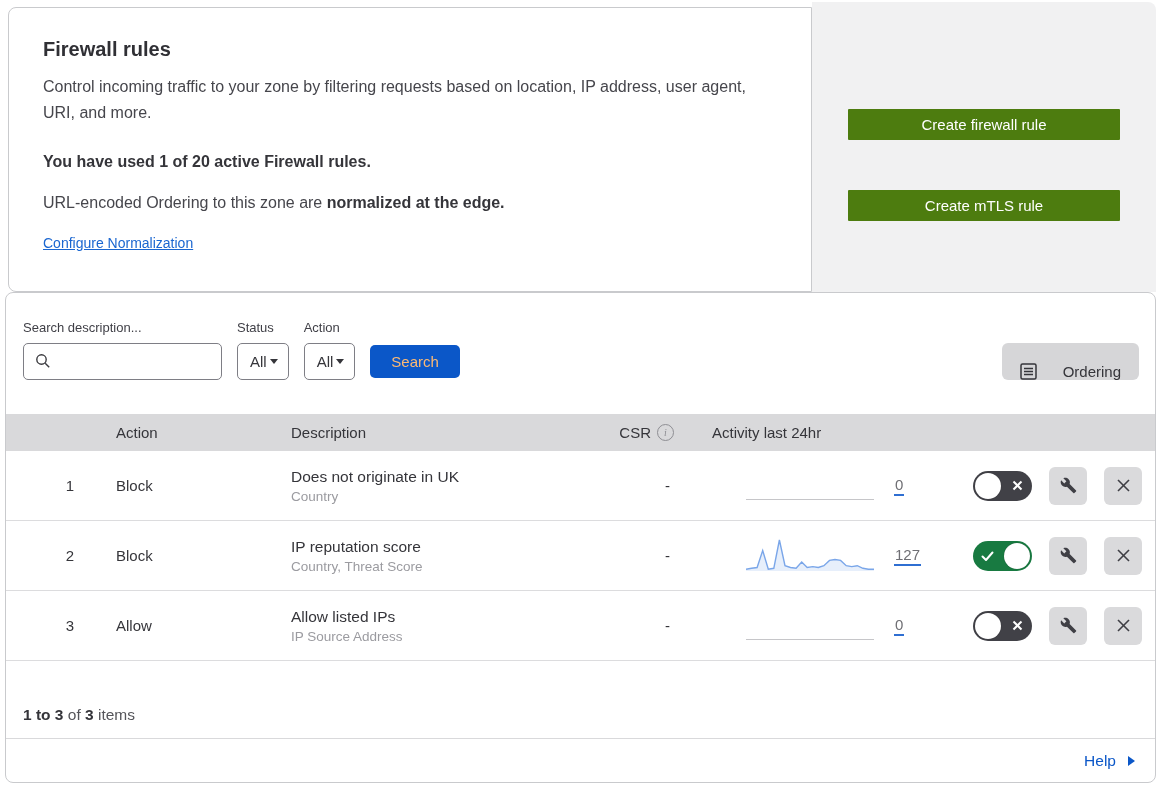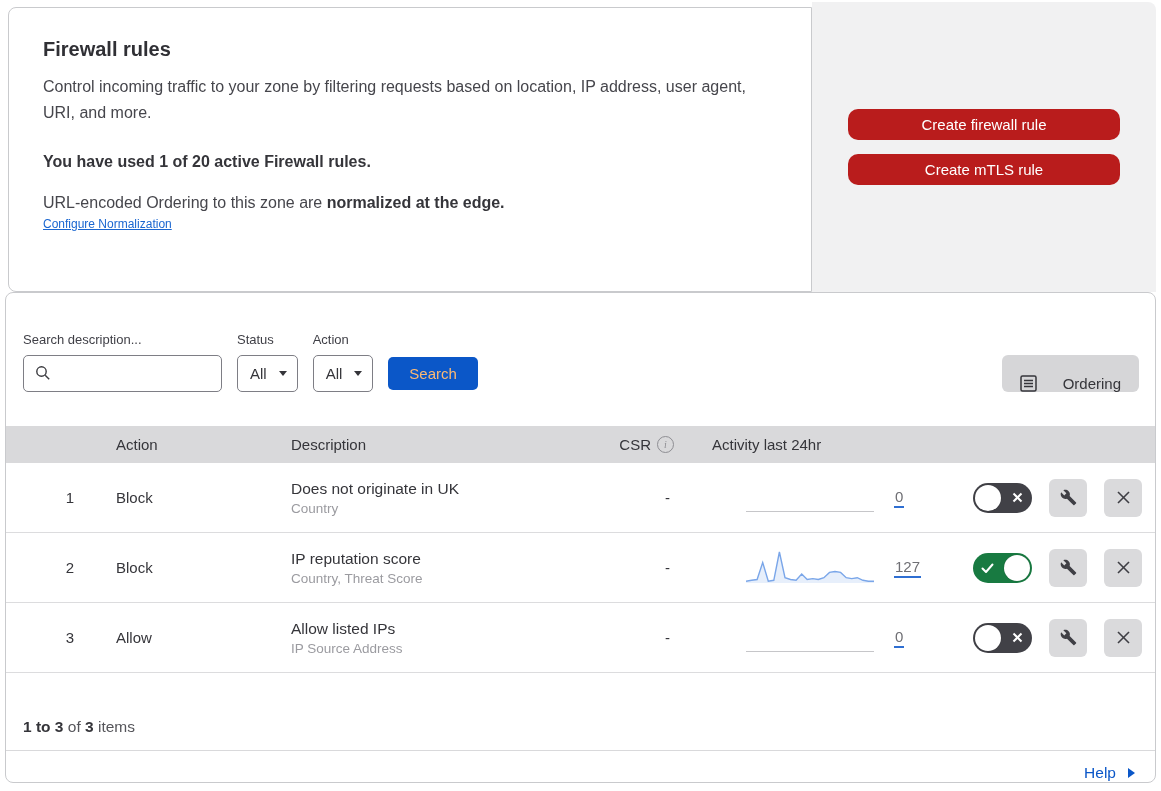--- a/index.html
+++ b/index.html
@@ -7,42 +7,42 @@
   .root{position:relative;width:1161px;height:791px;background:#fff;overflow:hidden;}
 
   
   .card-a{position:absolute;left:8px;top:7px;width:804px;height:285px;box-sizing:border-box;
     background:#fff;border:1px solid #c9cacd;border-radius:8px 0 0 8px;padding:30px 46px 0 34px;}
   .title{font-size:20px;font-weight:700;color:#303035;margin:0 0 13px 0;}
   .desc{font-size:16px;line-height:26px;color:#46464c;max-width:724px;margin:0;}
   .usage{font-size:16px;font-weight:700;color:#35353a;margin:27px 0 0 0;}
   .norm{font-size:16px;color:#46464c;margin:23px 0 0 0;}
   .norm b{color:#35353a;}
-  .link{display:inline-block;margin-top:5px;font-size:12px;color:#1a66d0;text-decoration:underline;cursor:pointer;}
+  .link{display:inline-block;margin-top:23px;font-size:14px;color:#1a66d0;text-decoration:underline;cursor:pointer;}
 
   
   .gray-panel{position:absolute;left:812px;top:2px;width:344px;height:290px;background:#f1f1f2;
     border-radius:0 8px 0 0;display:flex;flex-direction:column;justify-content:center;align-items:center;gap:14px;}
-  .btn-primary{width:272px;height:31px;background:#b91c1c;color:#fff;border:none;border-radius:10px;
-    font-size:15px;font-family:inherit;cursor:pointer;}
+  .btn-primary{width:272px;height:31px;background:#4d7c0f;color:#fff;border:none;border-radius:1px;
+    font-size:15px;font-family:inherit;cursor:pointer;margin-top:36px;}
 
   
   .card-b{position:absolute;left:5px;top:292px;width:1151px;height:491px;box-sizing:border-box;
     background:#fff;border:1px solid #c9cacd;border-radius:8px;overflow:hidden;}
 
   
-  .filters{display:flex;align-items:flex-end;padding:39px 16px 24px 17px;}
+  .filters{display:flex;align-items:flex-end;padding:27px 16px 24px 17px;}
   .fgroup{display:flex;flex-direction:column;}
   .flabel{font-size:13px;color:#3f3f46;margin-bottom:8px;}
   .search-box{position:relative;width:199px;height:37px;margin-right:15px;}
   .search-box input{width:100%;height:100%;box-sizing:border-box;border:1px solid #7e7e85;border-radius:5px;
     padding:0 10px 0 36px;font-size:14px;font-family:inherit;color:#3d3d42;outline:none;background:#fff;}
   .search-icon{position:absolute;left:12px;top:10px;pointer-events:none;}
   .select-box{height:37px;box-sizing:border-box;border:1px solid #7e7e85;border-radius:5px;display:flex;
-    align-items:center;padding:0 10px 0 12px;font-size:15px;color:#35353a;margin-right:15px;cursor:pointer;gap:12px;background:#fff;}
+    align-items:center;padding:0 10px 0 12px;font-size:15px;color:#35353a;margin-right:15px;cursor:pointer;gap:3px;background:#fff;}
   .caret{width:0;height:0;border-left:4.5px solid transparent;border-right:4.5px solid transparent;border-top:5px solid #35353a;}
   .btn-search{height:33px;padding:0 21px;background:#0b57c8;color:#fdba74;border:none;border-radius:5px;
     font-size:15px;font-family:inherit;margin-bottom:2px;cursor:pointer;}
   .spacer{flex:1;}
   .btn-ordering{height:37px;padding:0 18px;background:#d6d6d8;color:#35353a;border:none;border-radius:6px;
     font-size:15px;font-family:inherit;display:flex;align-items:flex-end;gap:26px;cursor:pointer;}
 
   
   .thead,.trow{display:grid;grid-template-columns:90px 175px 320px 105px 240px 1fr;align-items:center;}
   .thead{height:37px;background:#d9d9db;margin-top:10px;font-size:15px;color:#35353a;}

